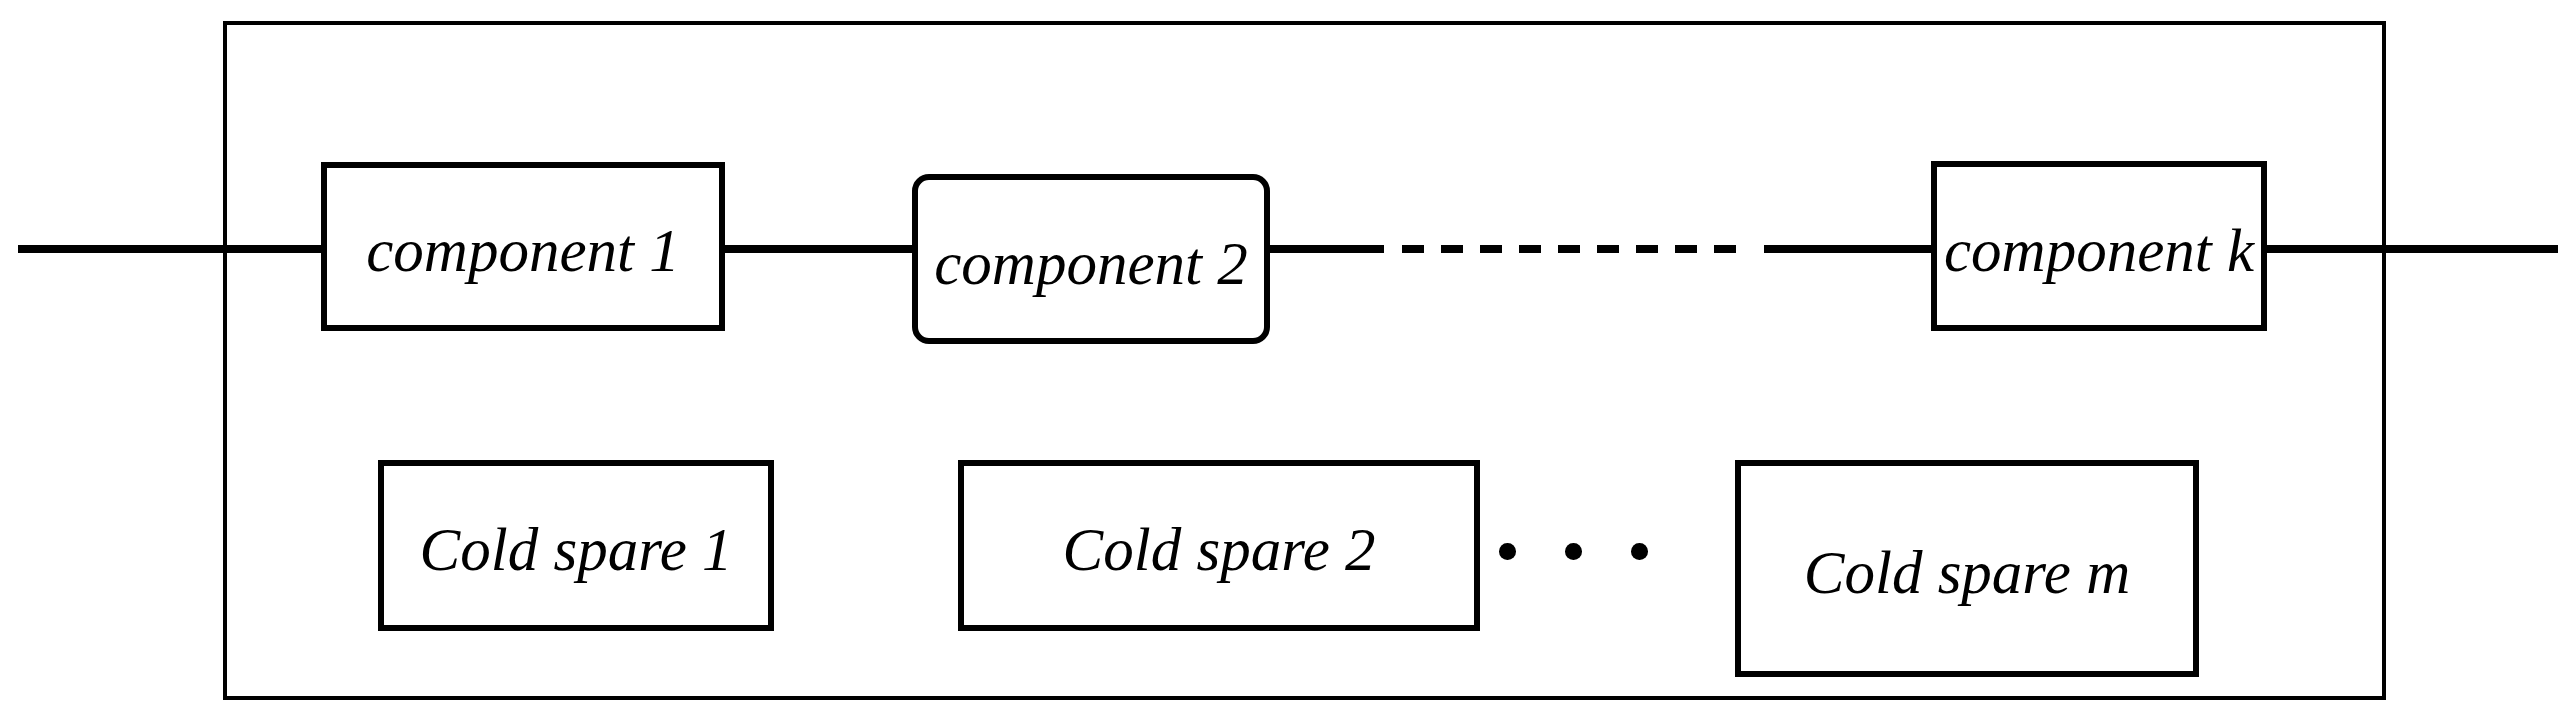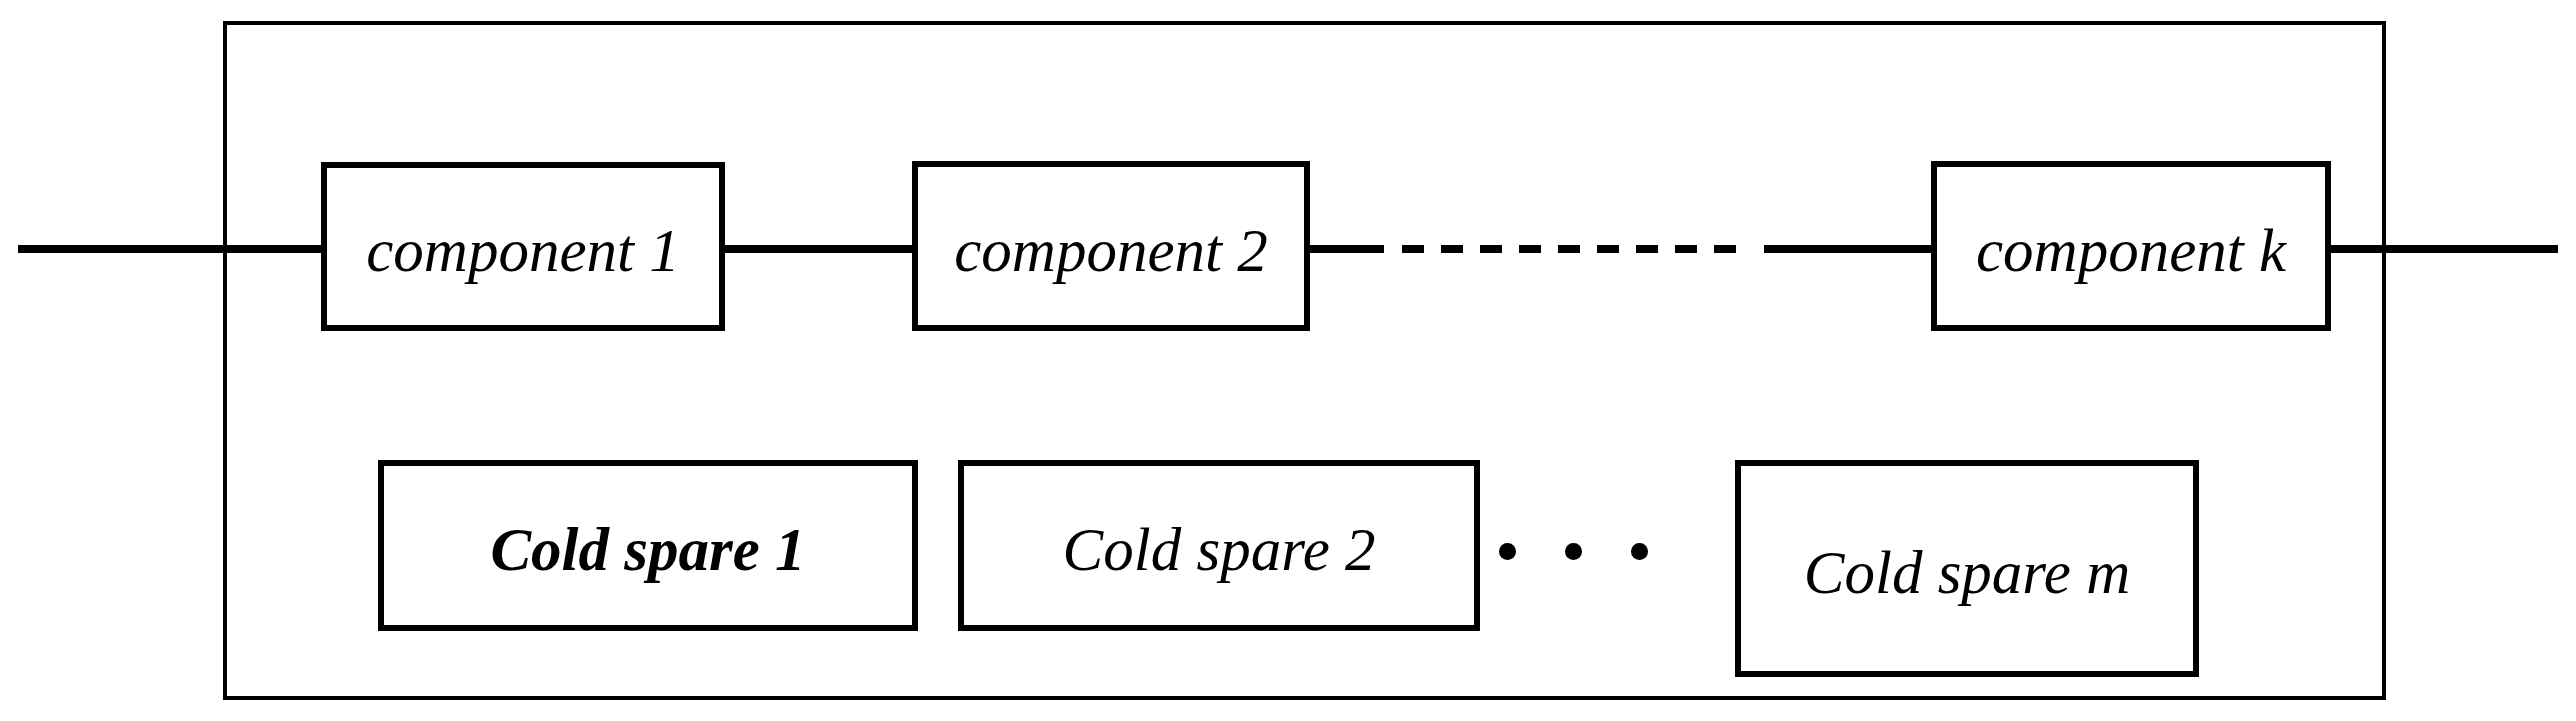--- a/index.html
+++ b/index.html
@@ -53,23 +53,23 @@
     display: flex;
     align-items: center;
     justify-content: center;
     font-style: italic;
     font-size: 61px;
     color: #000000;
     white-space: nowrap;
     padding-top: 9.8px;
   }
   .comp-1 { left: 321px;  top: 162px; width: 404px; height: 169px; }
-  .comp-2 { left: 912px;  top: 161px; width: 398px; height: 170px; }
-  .comp-k { left: 1931px; top: 161px; width: 400px; height: 170px; }
-  .spare-1 { left: 378px;  top: 460px; width: 540px; height: 171px; font-weight: bold; }
+  .comp-2 { left: 912px;  top: 174px; width: 358px; height: 170px; border-radius: 17px; }
+  .comp-k { left: 1931px; top: 161px; width: 336px; height: 170px; }
+  .spare-1 { left: 378px;  top: 460px; width: 396px; height: 171px; }
   .spare-2 { left: 958px;  top: 460px; width: 522px; height: 171px; }
   .spare-m { left: 1735px; top: 460px; width: 464px; height: 217px; }
   .ellipsis {
     position: absolute;
     left: 1499px;
     top: 543px;
     width: 149px;
     height: 16.7px;
     display: flex;
     justify-content: space-between;

